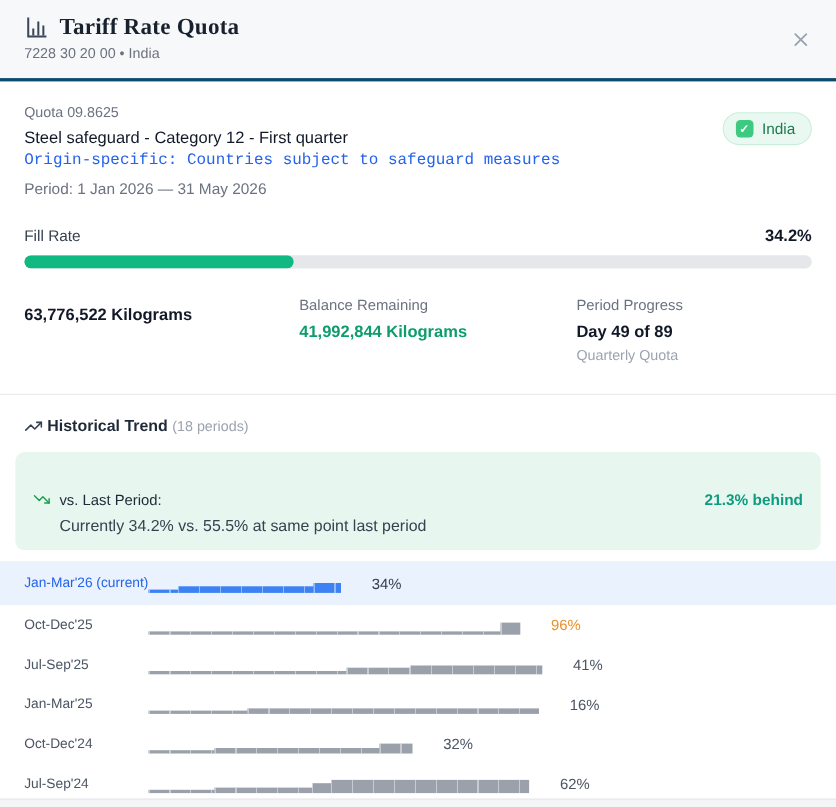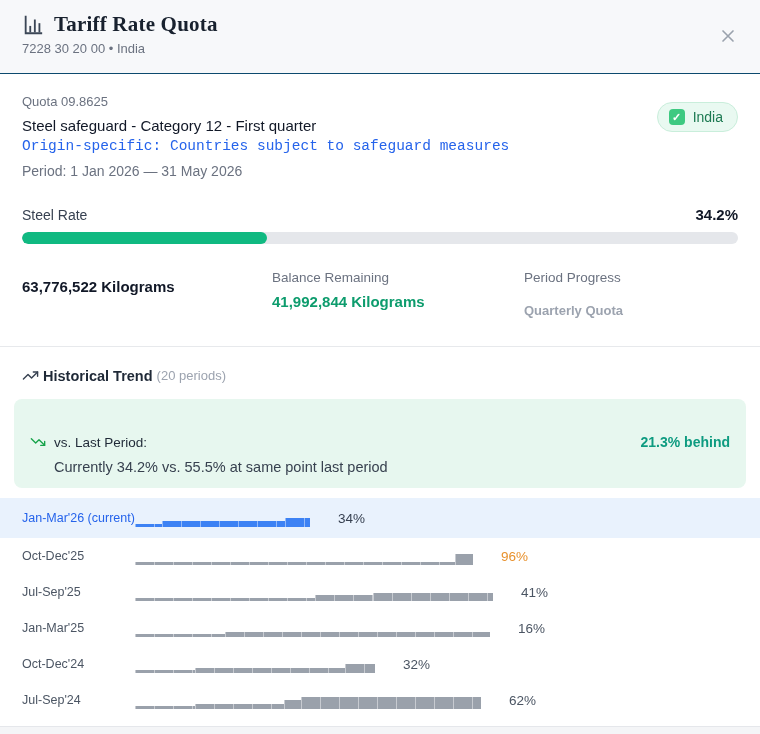--- a/index.html
+++ b/index.html
@@ -1,21 +1,21 @@
 <!DOCTYPE html>
 <html><head>
 <meta charset="utf-8">
 <style>
   * { margin:0; padding:0; box-sizing:border-box; }
   html,body { background:#ffffff; }
   body { font-family:"Liberation Sans", sans-serif; color:#1f2937; }
   .modal { width:760px; height:734px; background:#ffffff; overflow:hidden; position:relative; }
 
   
-  .hdr { background:#f7f8fa; border-bottom:1px solid #0c4a6e; padding:12px 22px 10px; position:relative; height:74px; }
+  .hdr { background:#f7f8fa; border-bottom:3px solid #0c4a6e; padding:12px 22px 10px; position:relative; height:74px; }
   .hdr-title-row { display:flex; align-items:center; gap:10px; }
   .hdr-icon { color:#3b4656; display:inline-flex; }
   .hdr-title { font-family:"Liberation Serif", serif; font-weight:700; font-size:21px; color:#18212e; letter-spacing:.2px; }
   .hdr-sub { margin-top:4px; font-size:13px; color:#6b7280; }
   .close-btn { position:absolute; right:22px; top:26px; background:none; border:none; cursor:pointer; color:#9aa2ad; display:flex; }
 
   
   .quota { margin:20px 22px 0; position:relative; }
   .quota-code { font-size:13px; color:#6b7280; }
   .quota-name { margin-top:8px; font-size:15px; color:#111827; }
@@ -33,21 +33,21 @@
   .fill-label { font-size:14px; color:#374151; }
   .fill-value { font-size:15px; font-weight:700; color:#111827; }
   .fill-track { margin-top:9px; height:12px; background:#e5e7eb; border-radius:999px; overflow:hidden; }
   .fill-fill { height:100%; background:#10b981; border-radius:999px; width:0; }
 
   
   .stats { margin:26px 22px 0; display:grid; grid-template-columns:250px 252px 1fr; }
   .stat-label { font-size:13.5px; color:#6b7280; }
   .stat-value { margin-top:8px; font-size:15px; font-weight:600; color:#111827; }
   .stat-value.green { color:#0d9c6d; }
-  .stat-sub { margin-top:18px; font-size:13px; color:#9ca3af;font-weight:bold; }
+  .stat-sub { margin-top:5px; font-size:13px; color:#9ca3af; }
 
   .divider { margin-top:28px; border-top:1px solid #e7e9ec; }
 
   
   .trend-hdr { margin:20px 22px 0; display:flex; align-items:center; gap:4px; }
   .trend-icon { color:#374151; display:inline-flex; }
   .trend-title { font-size:14.5px; font-weight:600; color:#1f2937; }
   .trend-count { font-size:13px; color:#9ca3af; }
 
   
@@ -105,53 +105,54 @@
     <a class="quota-link">Origin-specific: Countries subject to safeguard measures</a>
     <div class="quota-period">Period: 1 Jan 2026 — 31 May 2026</div>
     <div class="status-badge">
       <span class="status-check">✓</span>
       <span class="status-label">India</span>
     </div>
   </div>
 
   <div class="fill">
     <div class="fill-row">
-      <span class="fill-label">Steel Rate</span>
+      <span class="fill-label">Fill Rate</span>
       <span class="fill-value">34.2%</span>
     </div>
     <div class="fill-track">
       <div class="fill-fill" style="width: 34.2%; background: rgb(16, 185, 129);"></div>
     </div>
   </div>
 
   <div class="stats">
     <div>
       <div class="stat-value">63,776,522 Kilograms</div>
     </div>
     <div>
       <div class="stat-label">Balance Remaining</div>
       <div class="stat-value green">41,992,844 Kilograms</div>
     </div>
     <div>
       <div class="stat-label">Period Progress</div>
+      <div class="stat-value">Day 49 of 89</div>
       <div class="stat-sub">Quarterly Quota</div>
     </div>
   </div>
 
   <div class="divider"></div>
 
   <div class="trend-hdr">
     <span class="trend-icon">
       <svg width="17" height="17" viewBox="0 0 24 24" fill="none" stroke="currentColor" stroke-width="2" stroke-linecap="round" stroke-linejoin="round">
         <polyline points="22 7 13.5 15.5 8.5 10.5 2 17"></polyline>
           <polyline points="16 7 22 7 22 13"></polyline>
       </svg>
     </span>
     <span class="trend-title">Historical Trend</span>
-    <span class="trend-count">(20 periods)</span>
+    <span class="trend-count">(18 periods)</span>
   </div>
 
   <div class="banner">
     <div class="banner-top">
       <span class="banner-icon">
         <svg width="16" height="16" viewBox="0 0 24 24" fill="none" stroke="currentColor" stroke-width="2" stroke-linecap="round" stroke-linejoin="round">
           <polyline points="22 17 13.5 8.5 8.5 13.5 2 7"></polyline>
             <polyline points="16 17 22 17 22 11"></polyline>
         </svg>
       </span>

